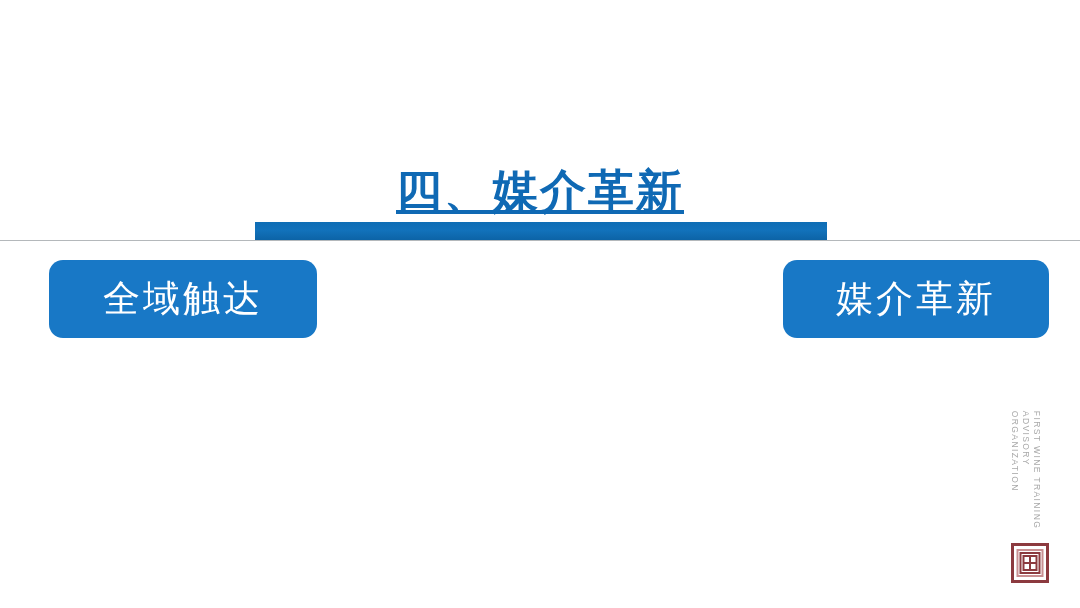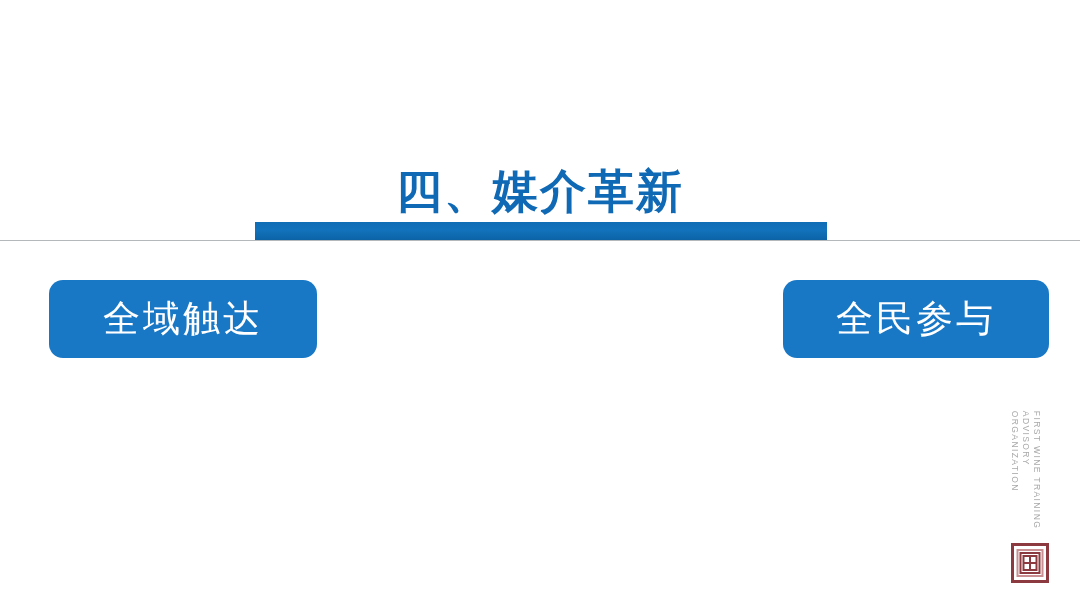--- a/index.html
+++ b/index.html
@@ -33,20 +33,21 @@
   }
   .slide-title {
     display: inline-block;
     font-size: 46px;
     line-height: 56px;
     font-weight: 700;
     color: #0f69b4;
     letter-spacing: 2px;
     white-space: nowrap;
     font-family: "DejaVu Sans", "Liberation Sans", sans-serif;
+    text-decoration: underline;
   }
 
   
   .title-bar {
     position: absolute;
     left: 255px;
     top: 222px;
     width: 572px;
     height: 18px;
     background: linear-gradient(180deg, #0e6db5 0%, #1272bb 45%, #0c63a6 100%);
@@ -59,21 +60,21 @@
     top: 240px;
     width: 1080px;
     height: 1px;
     background: #b4b8bb;
   }
 
   
   .pill-row {
     position: absolute;
     left: 0;
-    top: 280px;
+    top: 260px;
     width: 1016px;
     height: 78px;
   }
   .pill {
     position: absolute;
     top: 0;
     height: 78px;
     background: #1878c6;
     border-radius: 14px;
     display: flex;
@@ -148,21 +149,21 @@
   <div class="divider"></div>
 
   <div class="pill-row">
 
     <div class="pill pill-1">
       <span class="pill-label">全域触达</span>
     </div>
 
 
     <div class="pill pill-3">
-      <span class="pill-label">全民参与</span>
+      <span class="pill-label">媒介革新</span>
     </div>
 
   </div>
 
   <div class="brand-caption">
     <div class="brand-lines">
       <span class="brand-line">FIRST WINE TRAINING</span>
       <span class="brand-line">ADVISORY</span>
       <span class="brand-line">ORGANIZATION</span>
     </div>

